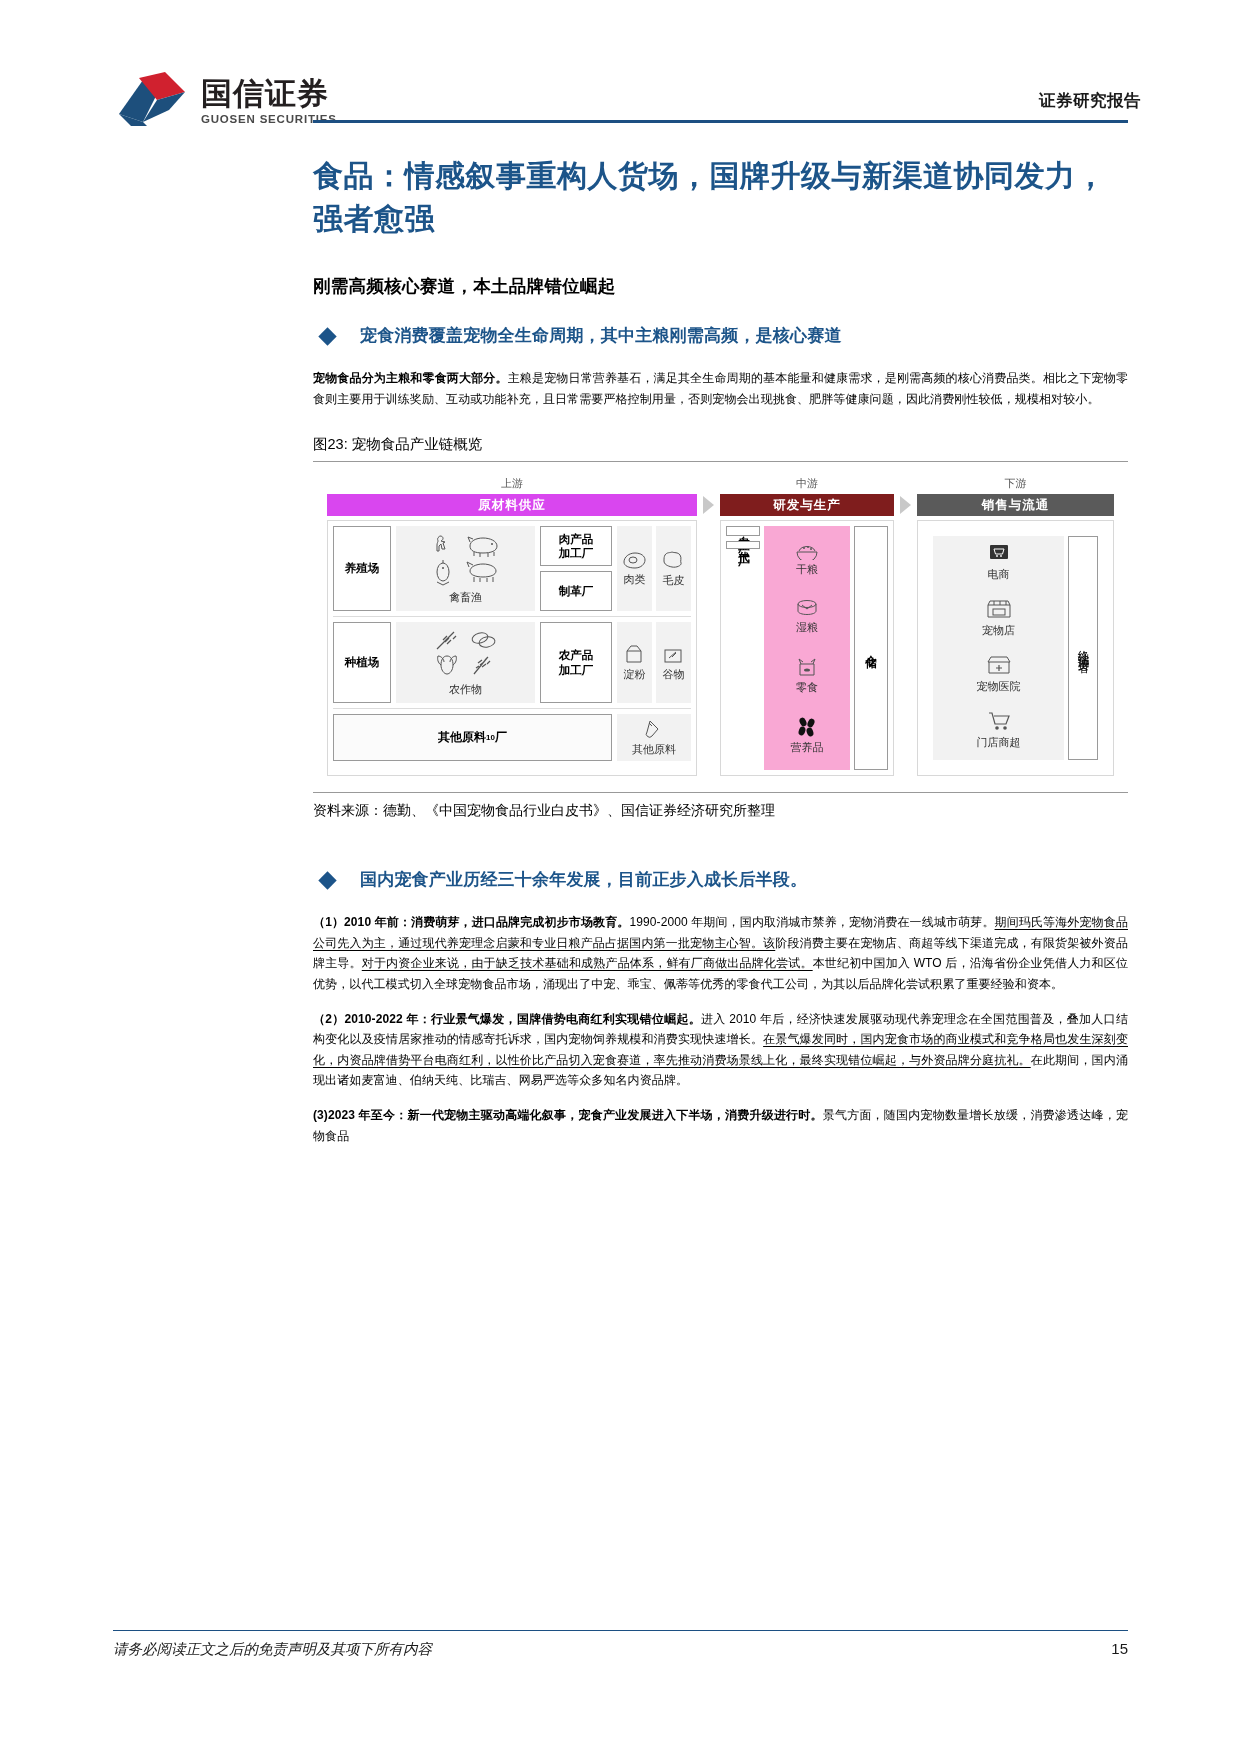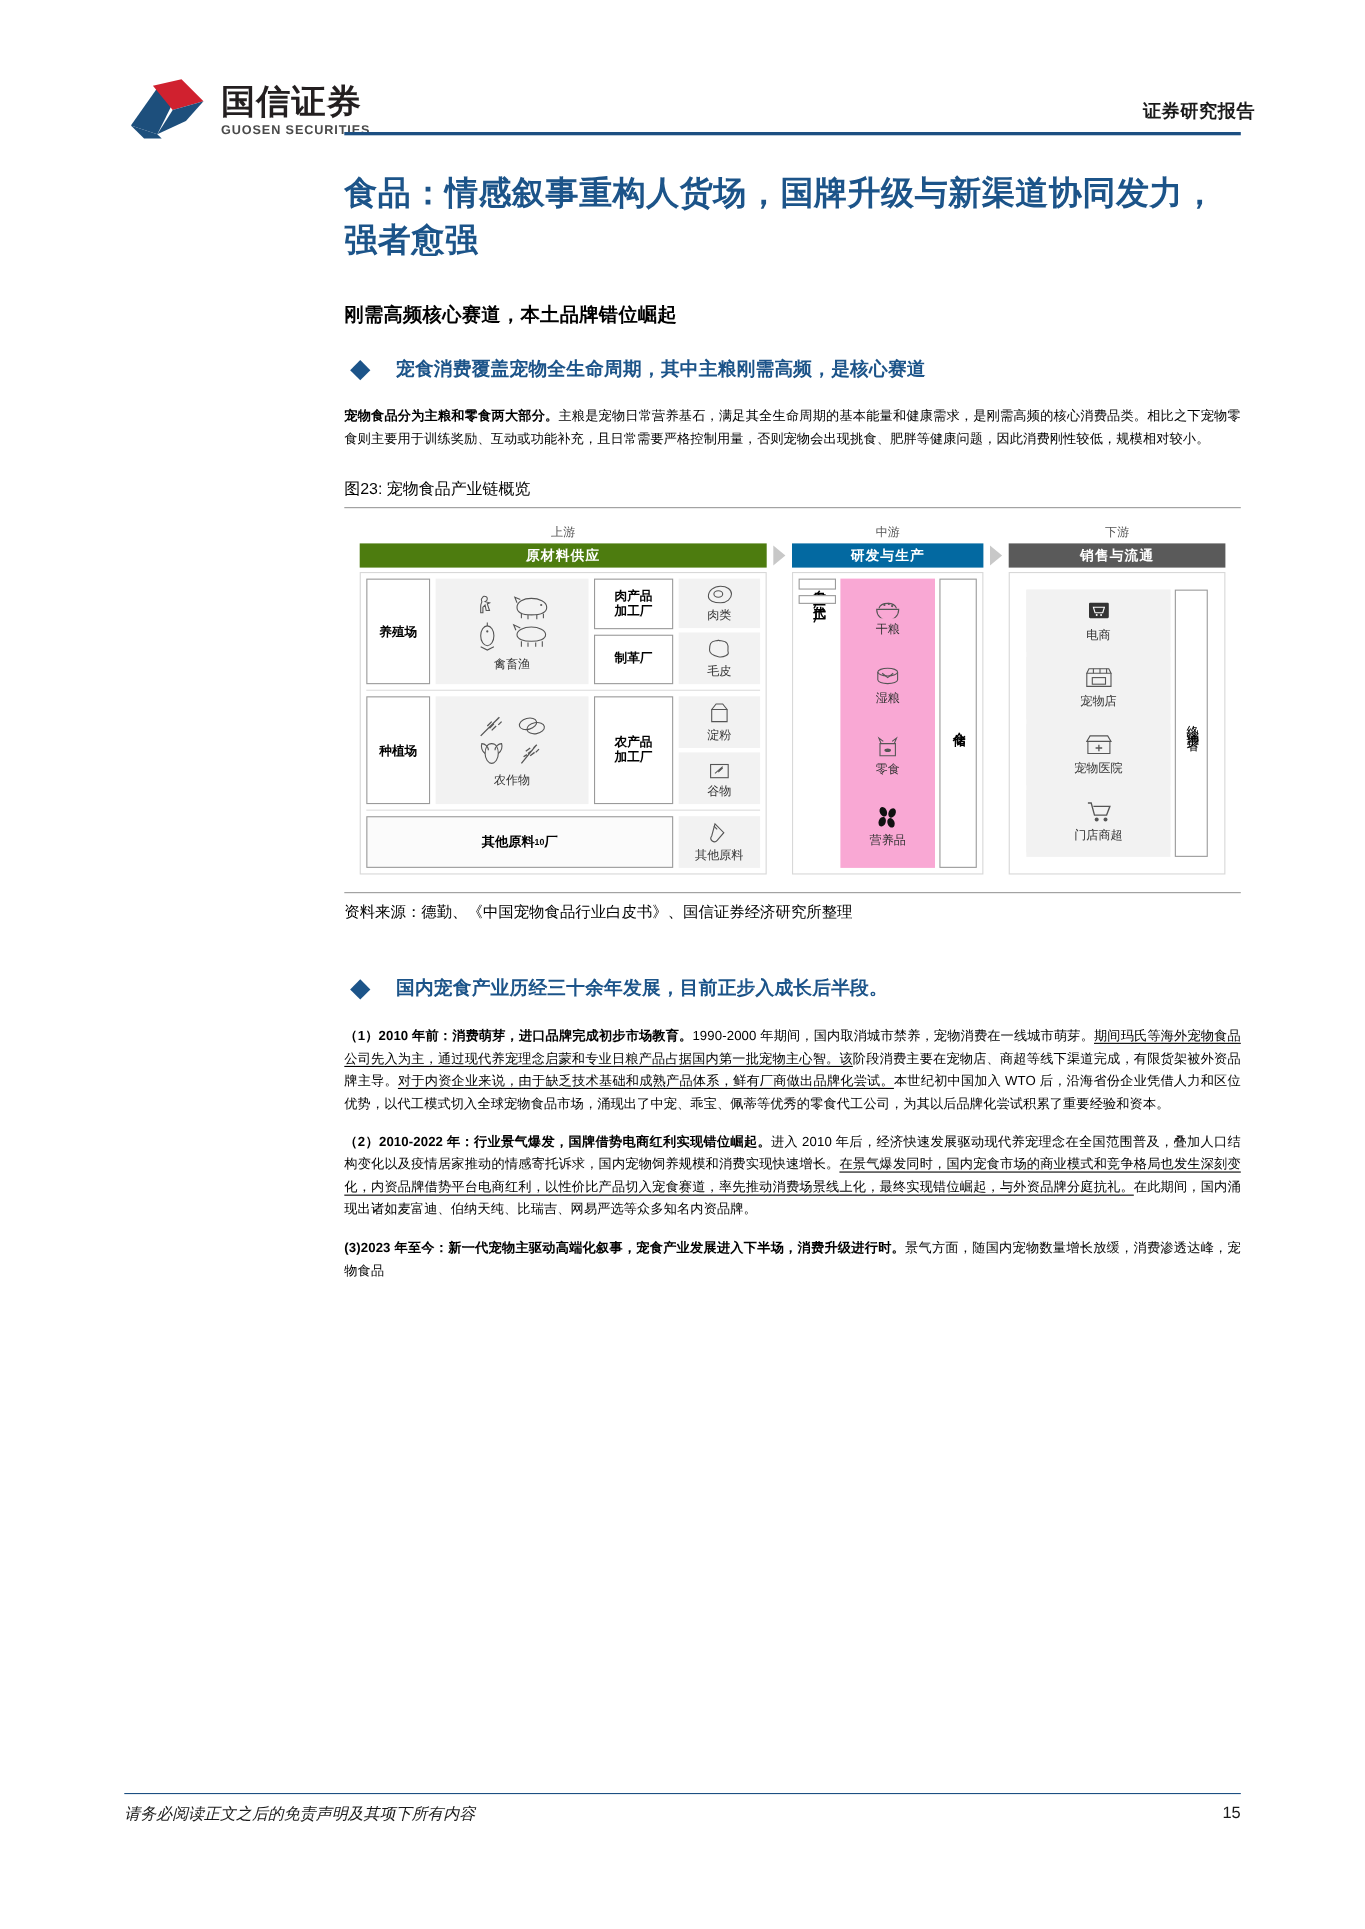--- a/index.html
+++ b/index.html
@@ -76,22 +76,22 @@
   .tier-labels { display:flex; font-size:11px; color:#555; }
   .tl-up { width:47%; text-align:center; }
   .tl-sp { width:3%; }
   .tl-mid { width:22%; text-align:center; }
   .tl-sp2 { width:3%; }
   .tl-down { width:25%; text-align:center; }
 
   .bands { display:flex; align-items:center; margin-top:3px; }
   .band { height:22px; display:flex; align-items:center; justify-content:center;
           color:#fff; font-size:12.5px; font-weight:bold; letter-spacing:1px; }
-  .band-up { width:47%; background:#4d7c0f; }
-  .band-mid { width:22%; background:#0369a1; }
+  .band-up { width:47%; background:#d946ef; }
+  .band-mid { width:22%; background:#7f1d1d; }
   .band-down { width:25%; background:#5a5a5a; }
   .arrow { width:3%; display:flex; justify-content:center; }
   .arrow span { display:block; width:0;height:0;border-left:11px solid #c8c8c8;border-top:9px solid transparent;border-bottom:9px solid transparent; }
 
   .cols { display:flex; align-items:stretch; margin-top:4px; }
   .c-up { width:47%; border:1px solid #d8d8d8; padding:5px; }
   .c-gap { width:3%; }
   .c-mid { width:22%; border:1px solid #d8d8d8; padding:5px; display:flex; gap:4px; }
   .c-down { width:25%; border:1px solid #d8d8d8; padding:15px; display:flex; gap:4px; }
 
@@ -99,21 +99,21 @@
   .up-row + .up-row { border-top:1px solid #dcdcdc; padding-top:5px; margin-top:5px; }
   .vbox { border:1px solid #9a9a9a; background:#fff; width:58px; display:flex; align-items:center;
           justify-content:center; font-size:11.5px; font-weight:bold; text-align:center; padding:2px; }
   .iconpanel { background:#f2f2f2; flex:1; display:flex; flex-direction:column; align-items:center;
                justify-content:center; padding:6px 2px; }
   .iconrow { display:flex; gap:10px; justify-content:center; }
   .ipcap { font-size:11px; color:#333; margin-top:4px; }
   .factcol { display:flex; flex-direction:column; gap:5px; width:72px; }
   .fact { border:1px solid #9a9a9a; background:#fff; flex:1; display:flex; align-items:center;
           justify-content:center; font-size:11.5px; font-weight:bold; text-align:center; padding:4px 2px; line-height:1.25; }
-  .prodcol { display:flex; flex-direction:column; gap:4px; width:74px; }
+  .prodcol { display:flex; flex-direction:row; gap:4px; width:74px; }
   .prod { background:#f2f2f2; flex:1; display:flex; flex-direction:column; align-items:center;
           justify-content:center; font-size:11px; color:#333; padding:4px 2px; gap:2px; }
 
   .fullrow { display:flex; gap:5px; margin-top:5px; border-top:1px solid #dcdcdc; padding-top:5px; }
   .wide { border:1px solid #9a9a9a; background:#fbfbfb; flex:1; display:flex; align-items:center;
           justify-content:center; font-size:12px; font-weight:bold; padding:9px 2px; }
   .wide sup { font-size:8px; vertical-align:super; }
 
   .vtext { writing-mode:vertical-rl; text-orientation:upright; font-size:11.5px; font-weight:bold; letter-spacing:2px; }
   .vtext-lg { writing-mode:vertical-rl; text-orientation:upright; font-size:11.5px; letter-spacing:3px; }

